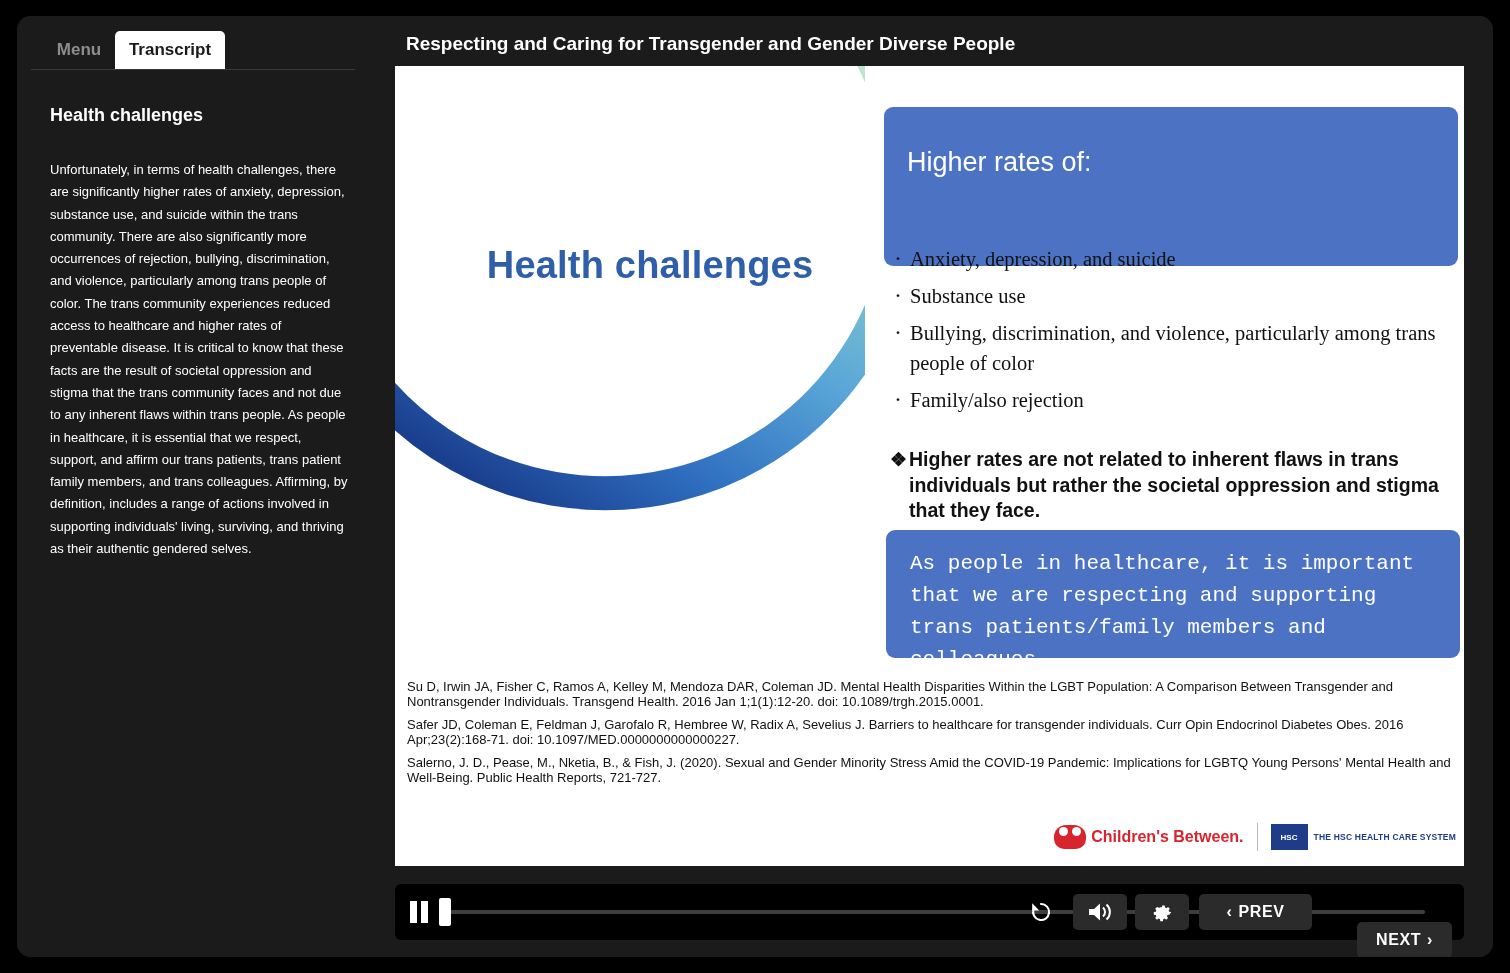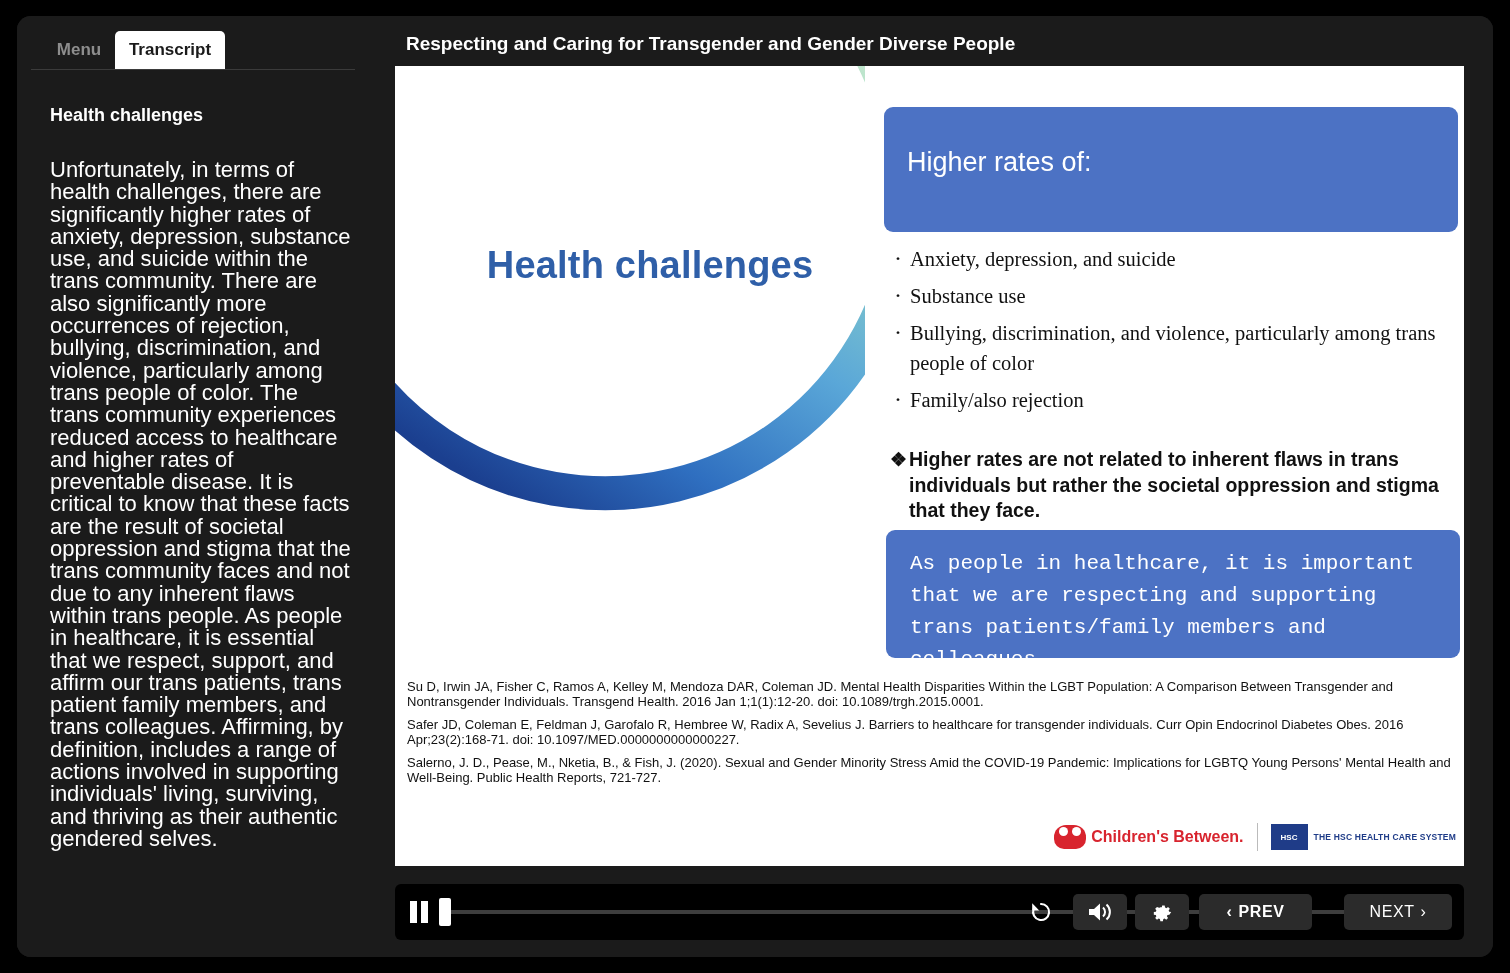--- a/index.html
+++ b/index.html
@@ -91,21 +91,21 @@
     left: 33px; top: 33px;
     width: 300px;
     font-size: 18px;
     font-weight: bold;
     color: #ffffff;
   }
   .transcript-body {
     position: absolute;
     left: 33px; top: 87px;
     width: 302px;
-    font-size: 22px;
+    font-size: 13px;
     line-height: 22.3px;
     color: #ffffff;
     white-space: pre-wrap;
   }
 
   
   .content {
     position: absolute;
     left: 352px; top: 0;
     width: 1124px;
@@ -151,21 +151,21 @@
   
   .blue-box {
     position: absolute;
     background: #4c72c4;
     border-radius: 9px;
     color: #ffffff;
   }
   .box-higher {
     left: 489px; top: 41px;
     width: 574px;
-    height: 125px;
+    height: 159px;
   }
   .box-higher .txt {
     position: absolute;
     left: 23px; top: 40px;
     font-size: 27px;
   }
 
   .bullets {
     position: absolute;
     left: 497px; top: 178px;
@@ -364,25 +364,26 @@
   .btn-prev {
     right: 152px;
     width: 113px;
     background: #2b2b2b;
     font-size: 16px;
     font-weight: bold;
     letter-spacing: 0.6px;
   }
   .btn-next {
     right: 12px;
-    width: 108px;
+    width: 95px;
     background: #2b2b2b;
     font-size: 16px;
-    font-weight: normal;
+    font-weight: bold;
     letter-spacing: 0.6px;
+    margin-top: 28px;
   }
   .ctl-btn .lbl { margin: 0 3px; }
 </style>
 </head>
 <body>
 
 <div id="app">
   <div class="player-frame">
 
     <div class="sidebar">

